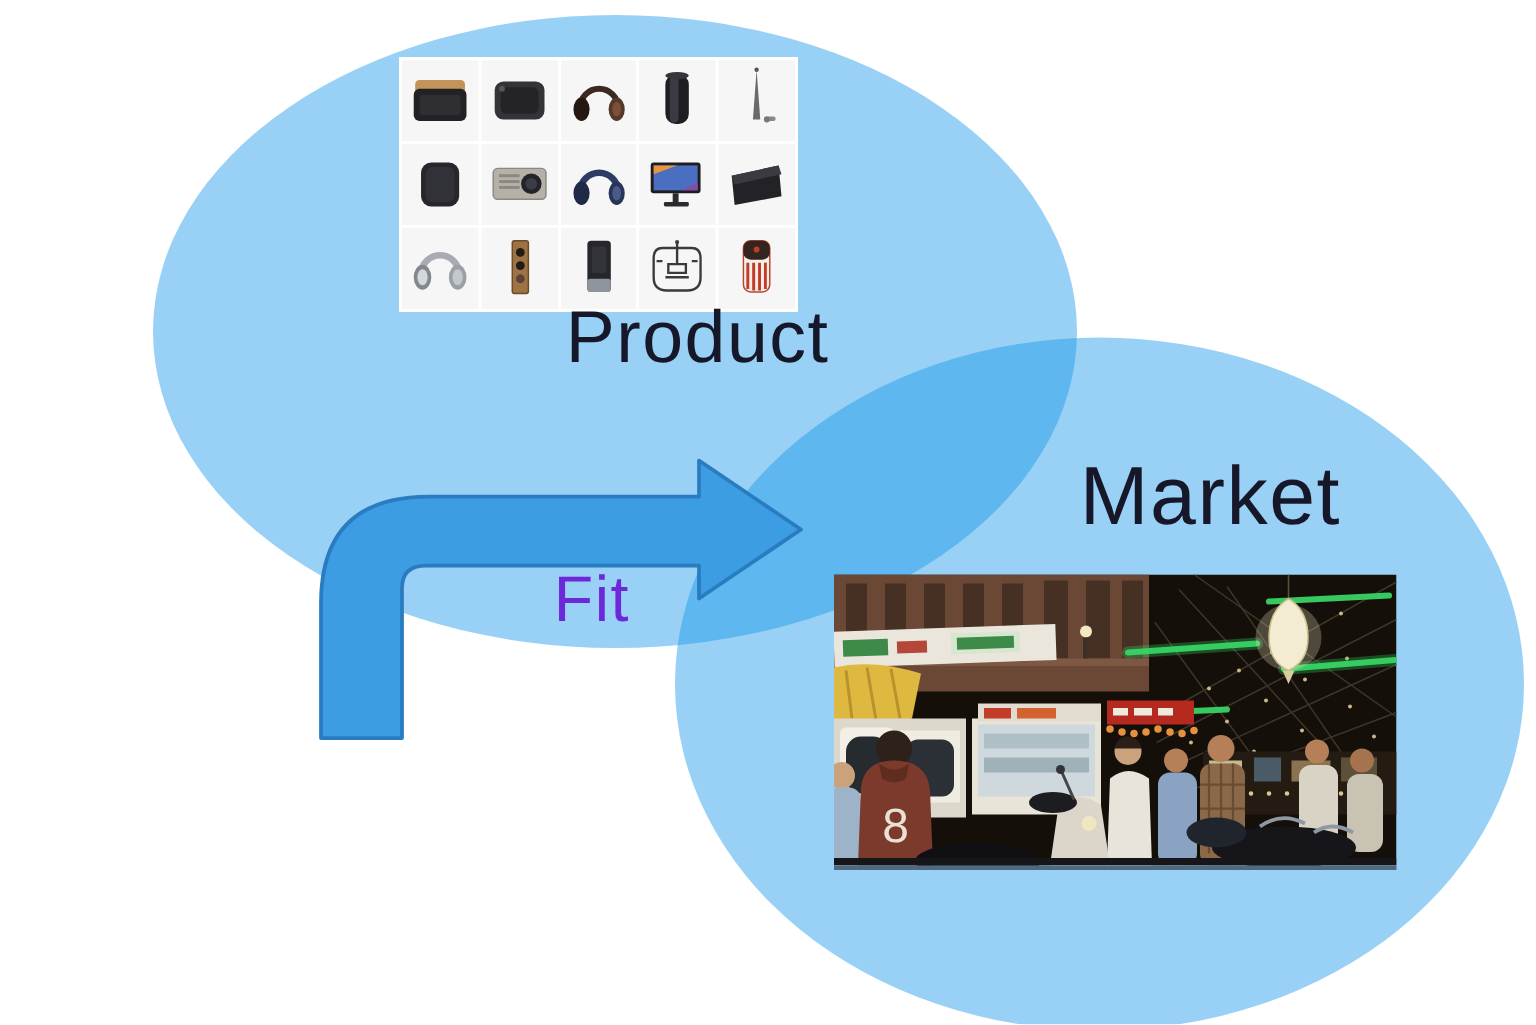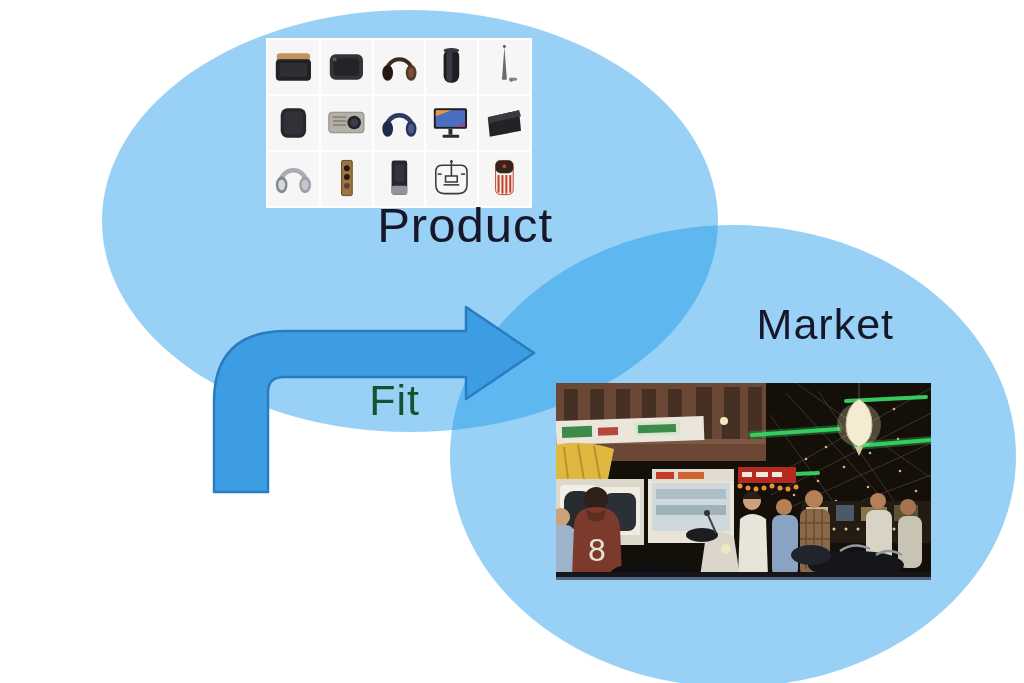--- a/index.html
+++ b/index.html
@@ -8,21 +8,21 @@
     overflow:hidden;font-family:"Liberation Sans",sans-serif;
   }
   .layer{position:absolute;left:0;top:0;}
   .venn-svg{z-index:0;}
   .arrow-svg{z-index:3;pointer-events:none;}
   .label{
     position:absolute;z-index:2;color:#17172a;text-align:right;
     letter-spacing:1px;line-height:1.05;font-weight:500;
   }
   .label-product{left:269px;top:200px;width:284px;font-size:49px;}
-  .label-market{left:650px;top:302px;width:244px;font-size:43px;}
+  .label-market{left:650px;top:302px;width:244px;font-size:55px;}
   .label-fit{left:316px;top:378px;width:104px;font-size:43px;z-index:4;}
   .product-panel{
     position:absolute;left:266px;top:38px;width:266px;height:170px;z-index:1;
     background:#ffffff;display:grid;grid-template-columns:repeat(5,1fr);
     grid-template-rows:repeat(3,1fr);gap:2px;padding:2px;box-sizing:border-box;
   }
   .product-cell{background:#f6f6f6;overflow:hidden;}
   .product-cell svg{display:block;width:100%;height:100%;}
   .market-photo{
     position:absolute;left:556px;top:383px;width:375px;height:194px;z-index:1;
@@ -333,19 +333,19 @@
         <ellipse cx="255" cy="172" rx="20" ry="10" fill="#20242c"></ellipse>
         <path d="M284 168 q14 -10 30 -2" stroke="#8f99a4" stroke-width="2.5" fill="none"></path>
         <path d="M320 172 q12 -8 26 0" stroke="#8f99a4" stroke-width="2.5" fill="none"></path>
       </g>
       <rect x="0" y="189" width="375" height="5" fill="#15151a"></rect>
     </svg>
   </div>
 
   <div class="label label-product" style="color: rgb(23, 23, 42);">Product</div>
   <div class="label label-market" style="color: rgb(23, 23, 42);">Market</div>
-  <div class="label label-fit" style="color: #14532d;">Fit</div>
+  <div class="label label-fit" style="color: #6d28d9;">Fit</div>
 
   <svg class="layer arrow-svg" width="1024" height="683">
     <path d="M214 492 L214 402 Q214 331 286 331 L466 331 L466 307 L534 353 L466 399 L466 377 L284 377 Q268 377 268 392 L268 492 Z" stroke-width="2.5" stroke-linejoin="round" fill="#3c9de2" stroke="#2a7cc1"></path>
   </svg>
 
 </div>
 
 </body></html>

